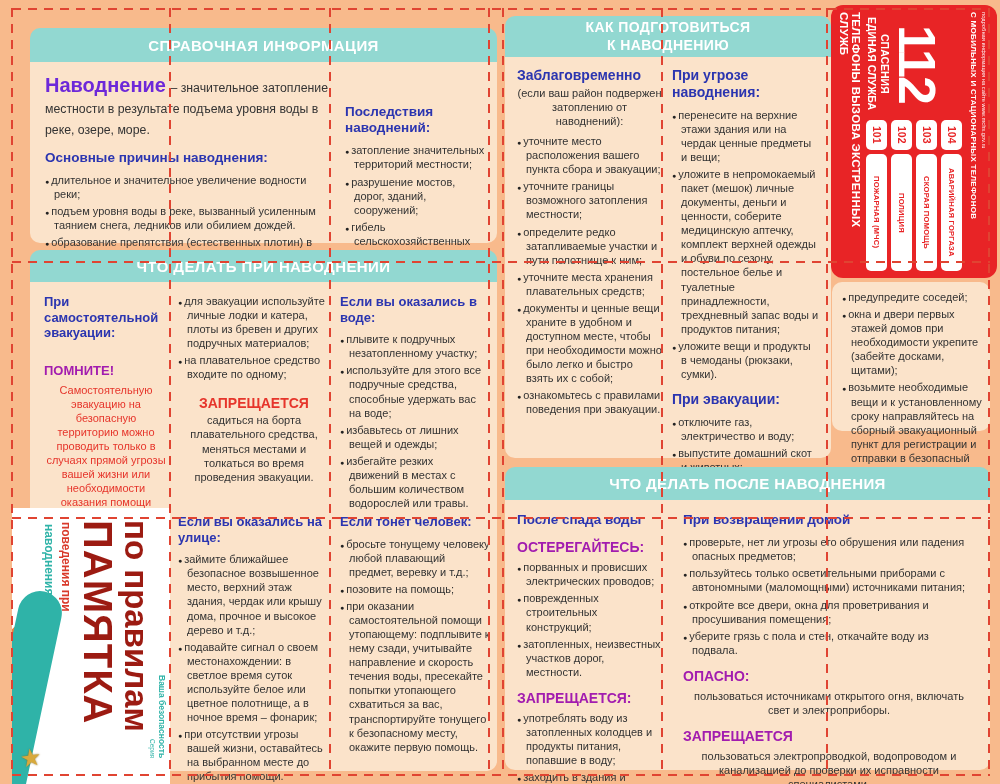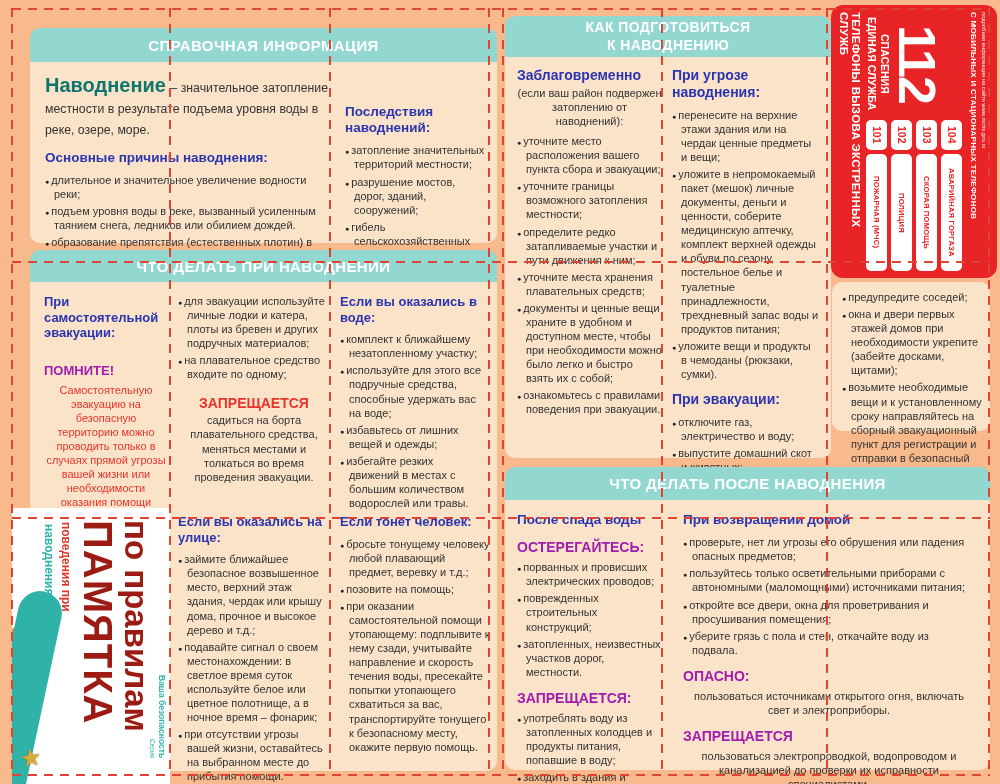--- a/index.html
+++ b/index.html
@@ -61,21 +61,21 @@
   .cv-big2 { color:#9c1b12; font-weight:bold; font-size:33px; line-height:1; margin-left:2px; }
   .cv-series { position:absolute; right:3px; bottom:26px; display:flex; gap:1px; height:150px; align-items:flex-end; }
   .cv-series .s1 { color:#2fb3a8; font-size:6.5px; }
   .cv-series .s2 { color:#2fb3a8; font-weight:bold; font-size:8.5px; }
   .stripe { position:absolute; border-radius:30px; }
   .stripe.orange { left:-26px; bottom:-46px; width:42px; height:210px; background:#f2803d; transform:rotate(14deg); }
   .stripe.teal   { left:-14px; bottom:-40px; width:44px; height:235px; background:#2fb3a8; transform:rotate(12deg); }
   .emblem { position:absolute; left:8px; bottom:12px; font-size:24px; color:#d8a93c;
             text-shadow:0 0 2px #8c6a14; transform:rotate(-8deg); z-index:2; }
 
-  .ref-term { color:#0f766e; font-weight:bold; font-size:20px; }
+  .ref-term { color:#6d28d9; font-weight:bold; font-size:20px; }
   .ref-def  { font-size:12.3px; color:#333; }
   .lead-p { margin:0 0 10px 0; line-height:1.3; }
 </style>
 </head>
 <body>
 
 <div id="page">
 
   <div class="band r-top" style="left:30px; top:28px; width:467px; height:34px; font-size:15px;">
     <span>СПРАВОЧНАЯ ИНФОРМАЦИЯ</span>
@@ -123,21 +123,21 @@
           <li>на плавательное средство входите по одному;</li>
         </ul>
       <p class="body-txt" style="margin:14px 0 0 0;">
         <span class="redlead" style="font-size:14px;">ЗАПРЕЩАЕТСЯ</span><span> садиться на борта плавательного средства, меняться местами и толкаться во время проведения эвакуации.</span>
       </p>
     </div>
     <div class="col" style="left:310px; top:12px; width:145px;">
       <div class="bluehead" style="font-size:13px;">Если вы оказались в воде:</div>
       <ul class="blist">
 
-      <li>комплект к ближайшему незатопленному участку;</li>
+      <li>плывите к подручных незатопленному участку;</li>
           <li>используйте для этого все подручные средства, способные удержать вас на воде;</li>
           <li>избавьтесь от лишних вещей и одежды;</li>
           <li>избегайте резких движений в местах с большим количеством водорослей или травы.</li>
         </ul>
     </div>
     <div class="col" style="left:148px; top:232px; width:152px;">
       <div class="bluehead" style="font-size:13px;">Если вы оказались на улице:</div>
       <ul class="blist">
 
       <li>займите ближайшее безопасное возвышенное место, верхний этаж здания, чердак или крышу дома, прочное и высокое дерево и т.д.;</li>
@@ -161,21 +161,21 @@
     <span>К НАВОДНЕНИЮ</span>
   </div>
   <div class="card r-bot" style="left:505px; top:57px; width:326px; height:401px;">
     <div class="col" style="left:12px; top:10px; width:145px;">
       <div class="bluehead" style="font-size:14px; margin-bottom:2px;">Заблаговременно</div>
       <div class="body-txt" style="margin-bottom:6px;">(если ваш район подвержен затоплению от наводнений):</div>
       <ul class="blist">
 
       <li>уточните место расположения вашего пункта сбора и эвакуации;</li>
           <li>уточните границы возможного затопления местности;</li>
-          <li>определите редко затапливаемые участки и пути движения к ним;</li>
+          <li>определите редко затапливаемые участки и пути полотнище к ним;</li>
           <li>уточните места хранения плавательных средств;</li>
           <li>документы и ценные вещи храните в удобном и доступном месте, чтобы при необходимости можно было легко и быстро взять их с собой;</li>
           <li>ознакомьтесь с правилами поведения при эвакуации.</li>
         </ul>
     </div>
     <div class="col" style="left:167px; top:10px; width:147px;">
       <div class="bluehead" style="font-size:14px;">При угрозе наводнения:</div>
       <ul class="blist">
 
       <li>перенесите на верхние этажи здания или на чердак ценные предметы и вещи;</li>

